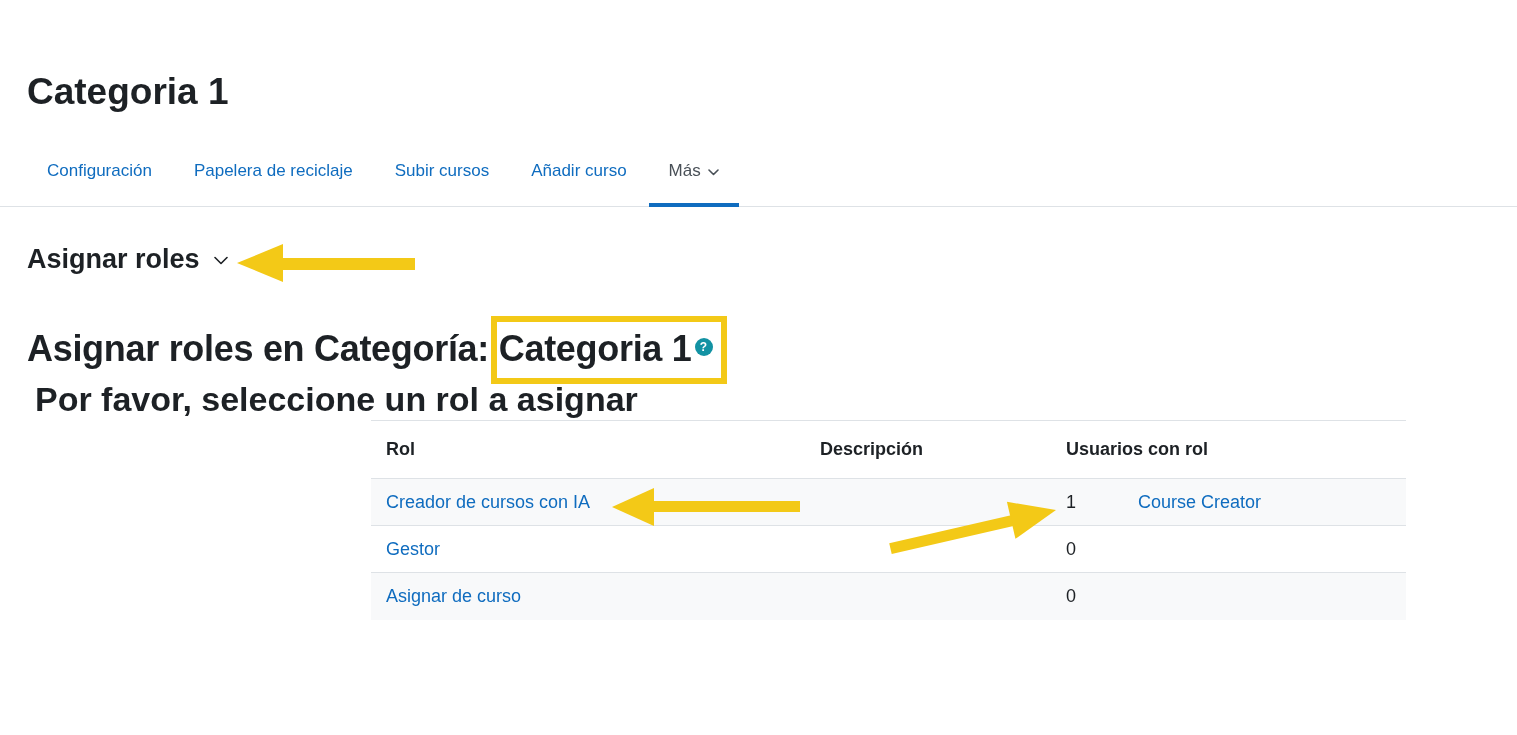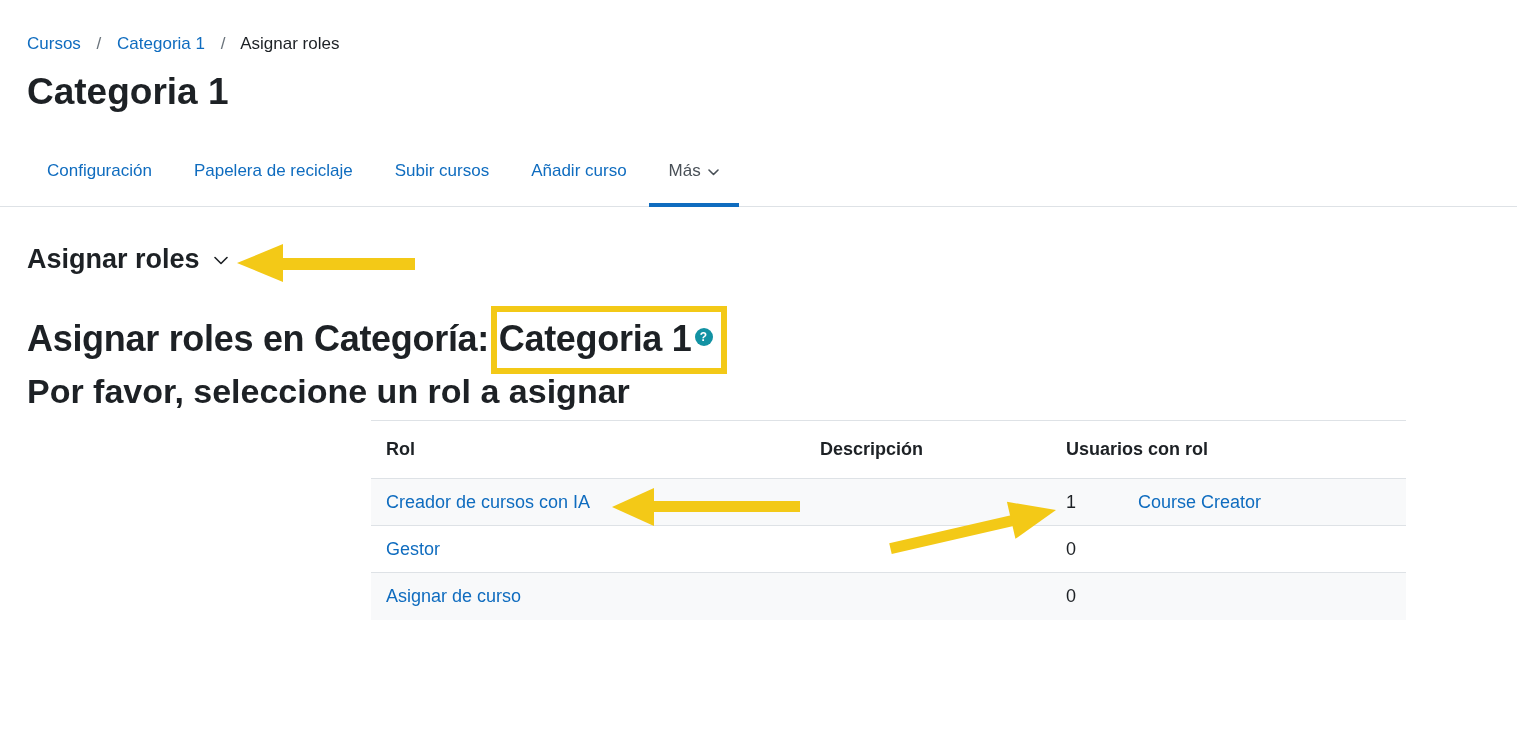--- a/index.html
+++ b/index.html
@@ -36,53 +36,46 @@
   .tab{display:inline-block;padding:8px 20px 25px;margin-right:2px;font-size:17px;line-height:22px;color:var(--link);text-decoration:none;cursor:pointer;}
   .tab--active{color:var(--mas-gray);box-shadow:inset 0 -4px 0 0 var(--link);}
   .tab .chev{margin-left:7px;}
 
   
   .section-title-row{position:absolute;top:243px;left:27px;display:flex;align-items:baseline;}
   .section-title{margin:0;font-size:27px;line-height:32px;font-weight:bold;color:var(--text);display:inline;}
   .collapse-chevron{margin-left:14px;cursor:pointer;position:relative;top:-3px;}
 
   
-  .assign-heading{position:absolute;top:318px;left:27px;margin:0;font-size:36px;line-height:42px;font-weight:bold;letter-spacing:-0.3px;color:var(--text);white-space:nowrap;}
+  .assign-heading{position:absolute;top:328px;left:27px;margin:0;font-size:36px;line-height:42px;font-weight:bold;letter-spacing:-0.3px;color:var(--text);white-space:nowrap;}
   .hl-wrap{position:relative;white-space:nowrap;}
   .hl-box{position:absolute;left:-8px;top:-12px;height:68px;width:calc(100% + 22px);border:6px solid var(--yellow);pointer-events:none;}
   .help-icon{display:inline-block;width:18px;height:18px;border-radius:50%;background:var(--teal);color:#fff;
     font-size:12px;font-weight:bold;line-height:18px;text-align:center;letter-spacing:0;
     vertical-align:middle;position:relative;top:-4px;margin-left:3px;cursor:pointer;}
 
-  .subheading{position:absolute;top:371px;left:27px;margin:0;font-size:34px;line-height:40px;font-weight:bold;color:var(--text);}
+  .subheading{position:absolute;top:371px;left:27px;margin:8px;font-size:34px;line-height:40px;font-weight:bold;color:var(--text);}
 
   
   table.roles{position:absolute;top:420px;left:371px;width:1035px;border-collapse:collapse;font-size:18px;color:var(--text);table-layout:fixed;}
   table.roles th{height:58px;text-align:left;font-weight:bold;padding:0 0 0 15px;vertical-align:middle;
     border-top:1px solid var(--border);border-bottom:1px solid var(--border);}
   table.roles td{height:47px;padding:0 0 0 15px;vertical-align:middle;}
   table.roles tbody tr:nth-child(odd){background:var(--stripe);}
   table.roles tbody tr + tr td{border-top:1px solid var(--border);}
   table.roles a{color:var(--link);text-decoration:none;cursor:pointer;}
 
   
   svg.arrows{position:absolute;top:0;left:0;pointer-events:none;}
 </style>
 </head>
 <body>
 
 <div class="page">
 
-  <nav class="breadcrumb">
-    <a>Cursos</a>
-    <span class="sep">/</span>
-    <a>Categoria 1</a>
-    <span class="sep">/</span>
-    <span class="current">Asignar roles</span>
-  </nav>
 
   <h1 class="page-title">Categoria 1</h1>
 
   <div class="tabline"></div>
   <nav class="tabs">
     <a class="tab">Configuración</a>
     <a class="tab">Papelera de reciclaje</a>
     <a class="tab">Subir cursos</a>
     <a class="tab">Añadir curso</a>
     <a class="tab tab--active"><span>Más</span><svg class="chev" width="11" height="7" viewBox="0 0 11 7">

